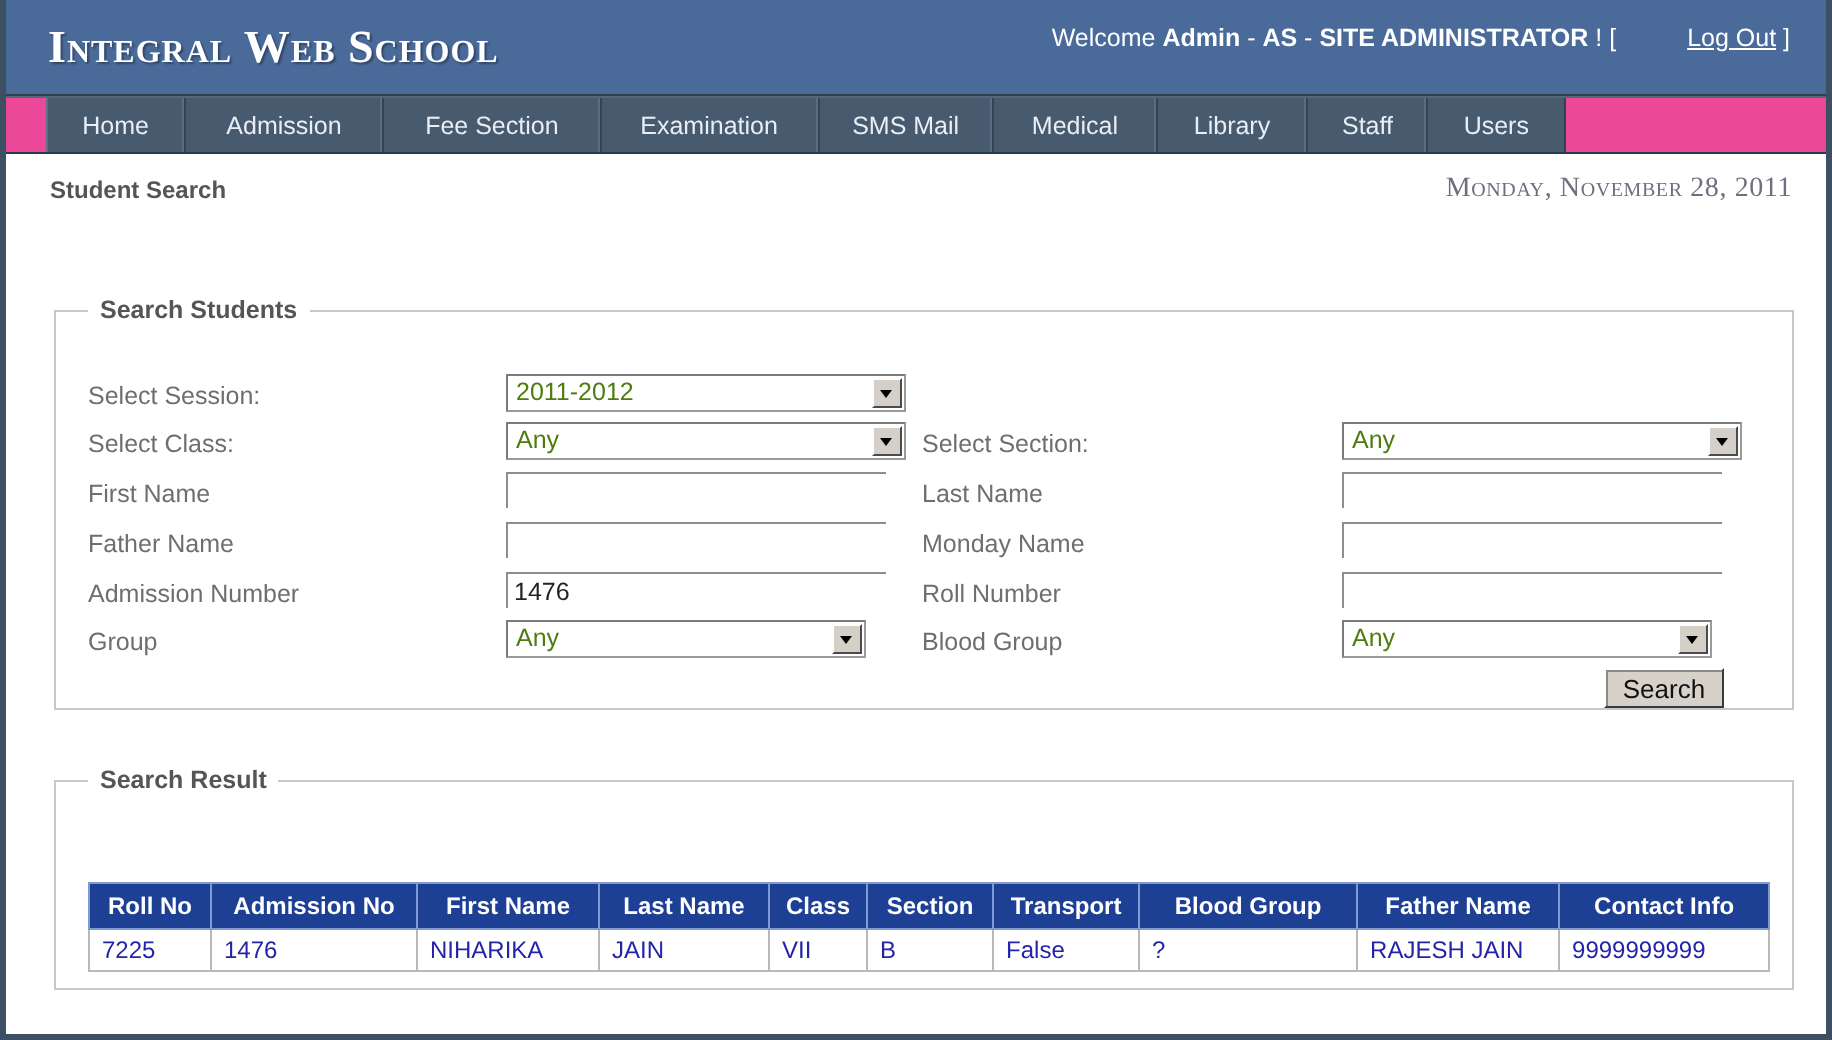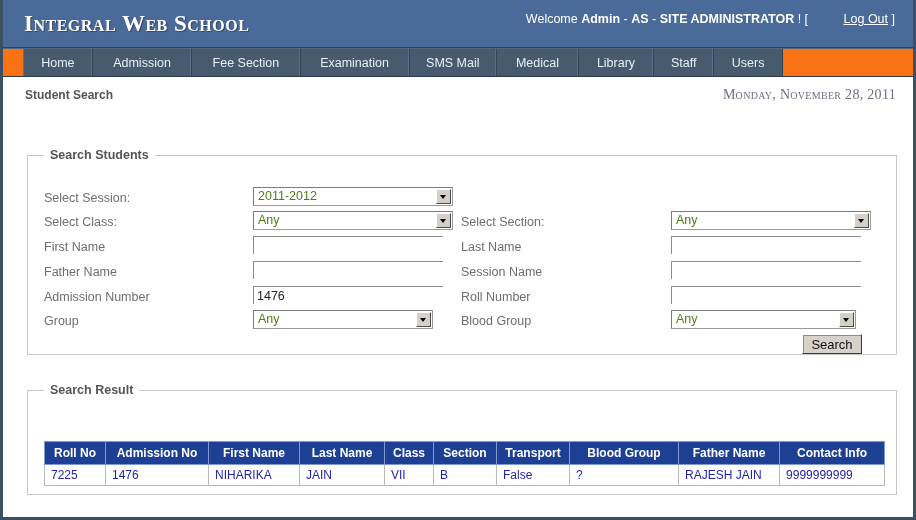--- a/index.html
+++ b/index.html
@@ -61,21 +61,21 @@
   #welcome a {
     color: #ffffff;
     text-decoration: underline;
     padding-left: 32px;
   }
 
   
   #navbar {
     position: relative;
     height: 29px;
-    background: #f97316;
+    background: #ec4899;
     border-top: 1px solid #55677b;
     border-bottom: 1px solid #2b3a49;
     box-sizing: border-box;
     padding-left: 20px;
   }
   #navlist {
     display: flex;
     height: 27px;
     width: 760px;
     background: #475a6e;
@@ -362,21 +362,21 @@
       <div class="frow" style="left:433px; top:72px;">
         <span class="flabel">Last Name</span>
       </div>
       <input class="tinput" type="text" style="position: absolute; left: 643px; top: 74px; width: 190px;" value="">
 
       <div class="frow" style="left:16px; top:97px;">
         <span class="flabel">Father Name</span>
       </div>
       <input class="tinput" type="text" style="position: absolute; left: 225px; top: 99px; width: 190px;" value="">
       <div class="frow" style="left:433px; top:97px;">
-        <span class="flabel">Session Name</span>
+        <span class="flabel">Monday Name</span>
       </div>
       <input class="tinput" type="text" style="position: absolute; left: 643px; top: 99px; width: 190px;" value="">
 
       <div class="frow" style="left:16px; top:122px;">
         <span class="flabel">Admission Number</span>
       </div>
       <input class="tinput" type="text" style="position: absolute; left: 225px; top: 124px; width: 190px;" value="1476">
       <div class="frow" style="left:433px; top:122px;">
         <span class="flabel">Roll Number</span>
       </div>

